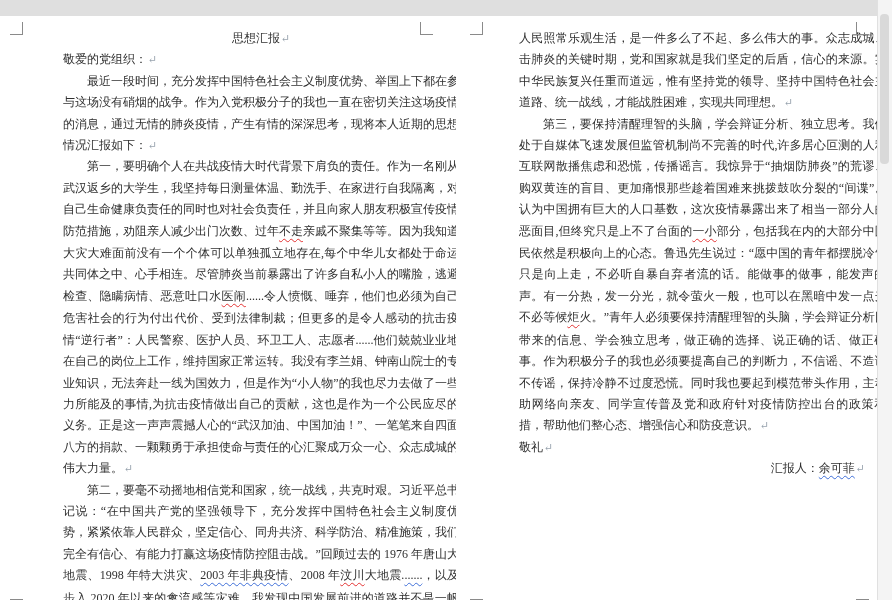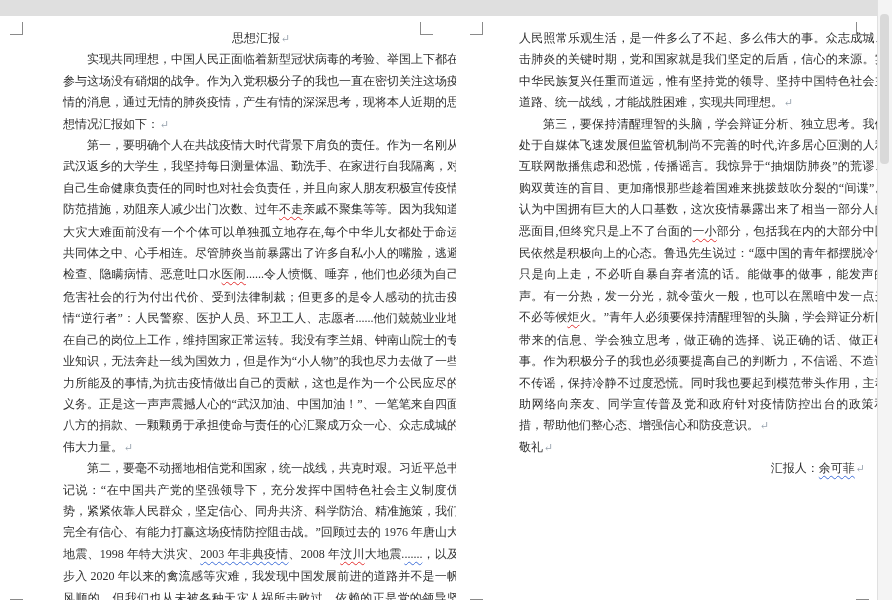--- a/index.html
+++ b/index.html
@@ -35,21 +35,22 @@
 
 <div class="canvas">
 
   <div class="page page-left">
     <div class="crop tl" style="left:10px;top:6px;"></div>
     <div class="crop tr" style="left:420px;top:6px;"></div>
     <div class="crop bl" style="left:10px;top:583px;"></div>
     <div class="crop br" style="left:420px;top:583px;"></div>
     <div class="page-body">
         <p class="para a-center"><span>思想汇报</span><span class="pilcrow">↵</span></p>
-        <p class="para indent"><span>实现共同理想，中国人民正面临着新型冠状病毒的考验、举国上下都在参与这场没有硝烟的战争。作为入党积极分子的我也一直在密切关注这场疫情的消息，通过无情的肺炎疫情，产生有情的深深思考，现将本人近期的思想情况汇报如下：</span><span class="pilcrow">↵</span></p>
+        <p class="para"><span>敬爱的党组织：</span><span class="pilcrow">↵</span></p>
+        <p class="para indent"><span>最近一段时间，充分发挥中国特色社会主义制度优势、举国上下都在参与这场没有硝烟的战争。作为入党积极分子的我也一直在密切关注这场疫情的消息，通过无情的肺炎疫情，产生有情的深深思考，现将本人近期的思想情况汇报如下：</span><span class="pilcrow">↵</span></p>
         <p class="para indent"><span>第一，要明确个人在共战疫情大时代背景下肩负的责任。作为一名刚从武汉返乡的大学生，我坚持每日测量体温、勤洗手、在家进行自我隔离，对自己生命健康负责任的同时也对社会负责任，并且向家人朋友积极宣传疫情防范措施，劝阻亲人减少出门次数、过年</span><span class="wavy-red">不走</span><span>亲戚不聚集等等。因为我知道大灾大难面前没有一个个体可以单独孤立地存在,每个中华儿女都处于命运共同体之中、心手相连。尽管肺炎当前暴露出了许多自私小人的嘴脸，逃避检查、隐瞒病情、恶意吐口水</span><span class="wavy-red">医闹</span><span>......令人愤慨、唾弃，他们也必须为自己危害社会的行为付出代价、受到法律制裁；但更多的是令人感动的抗击疫情“逆行者”：人民警察、医护人员、环卫工人、志愿者......他们兢兢业业地在自己的岗位上工作，维持国家正常运转。我没有李兰娟、钟南山院士的专业知识，无法奔赴一线为国效力，但是作为“小人物”的我也尽力去做了一些力所能及的事情,为抗击疫情做出自己的贡献，这也是作为一个公民应尽的义务。正是这一声声震撼人心的“武汉加油、中国加油！”、一笔笔来自四面八方的捐款、一颗颗勇于承担使命与责任的心汇聚成万众一心、众志成城的伟大力量。</span><span class="pilcrow">↵</span></p>
         <p class="para indent"><span>第二，要毫不动摇地相信党和国家，统一战线，共克时艰。习近平总书记说：“在中国共产党的坚强领导下，充分发挥中国特色社会主义制度优势，紧紧依靠人民群众，坚定信心、同舟共济、科学防治、精准施策，我们完全有信心、有能力打赢这场疫情防控阻击战。”回顾过去的 1976 年唐山大地震、1998 年特大洪灾、</span><span class="wavy-blue">2003 年非典疫情</span><span>、2008 年</span><span class="wavy-red">汶川</span><span>大地震.</span><span class="wavy-blue">......</span><span>，以及步入 2020 年以来的禽流感等灾难，我发现中国发展前进的道路并不是一帆风顺的，但我们也从未被各种天灾人祸所击败过，依赖的正是党的领导坚定、中央的决策果断、国家的日益强大。我在千里之外通过网络直播监督雷神山、火神山医院的施工，感慨祖国基建事业的发达,试想肺炎疫情这种大灾难面前，国家依然能维持和平稳定正常运转、</span></p>
       </div>
   </div>
 
   <div class="page page-right">
     <div class="crop tl" style="left:14px;top:6px;"></div>
     <div class="crop tr" style="left:400px;top:6px;"></div>
     <div class="crop bl" style="left:14px;top:583px;"></div>
     <div class="crop br" style="left:400px;top:583px;"></div>

